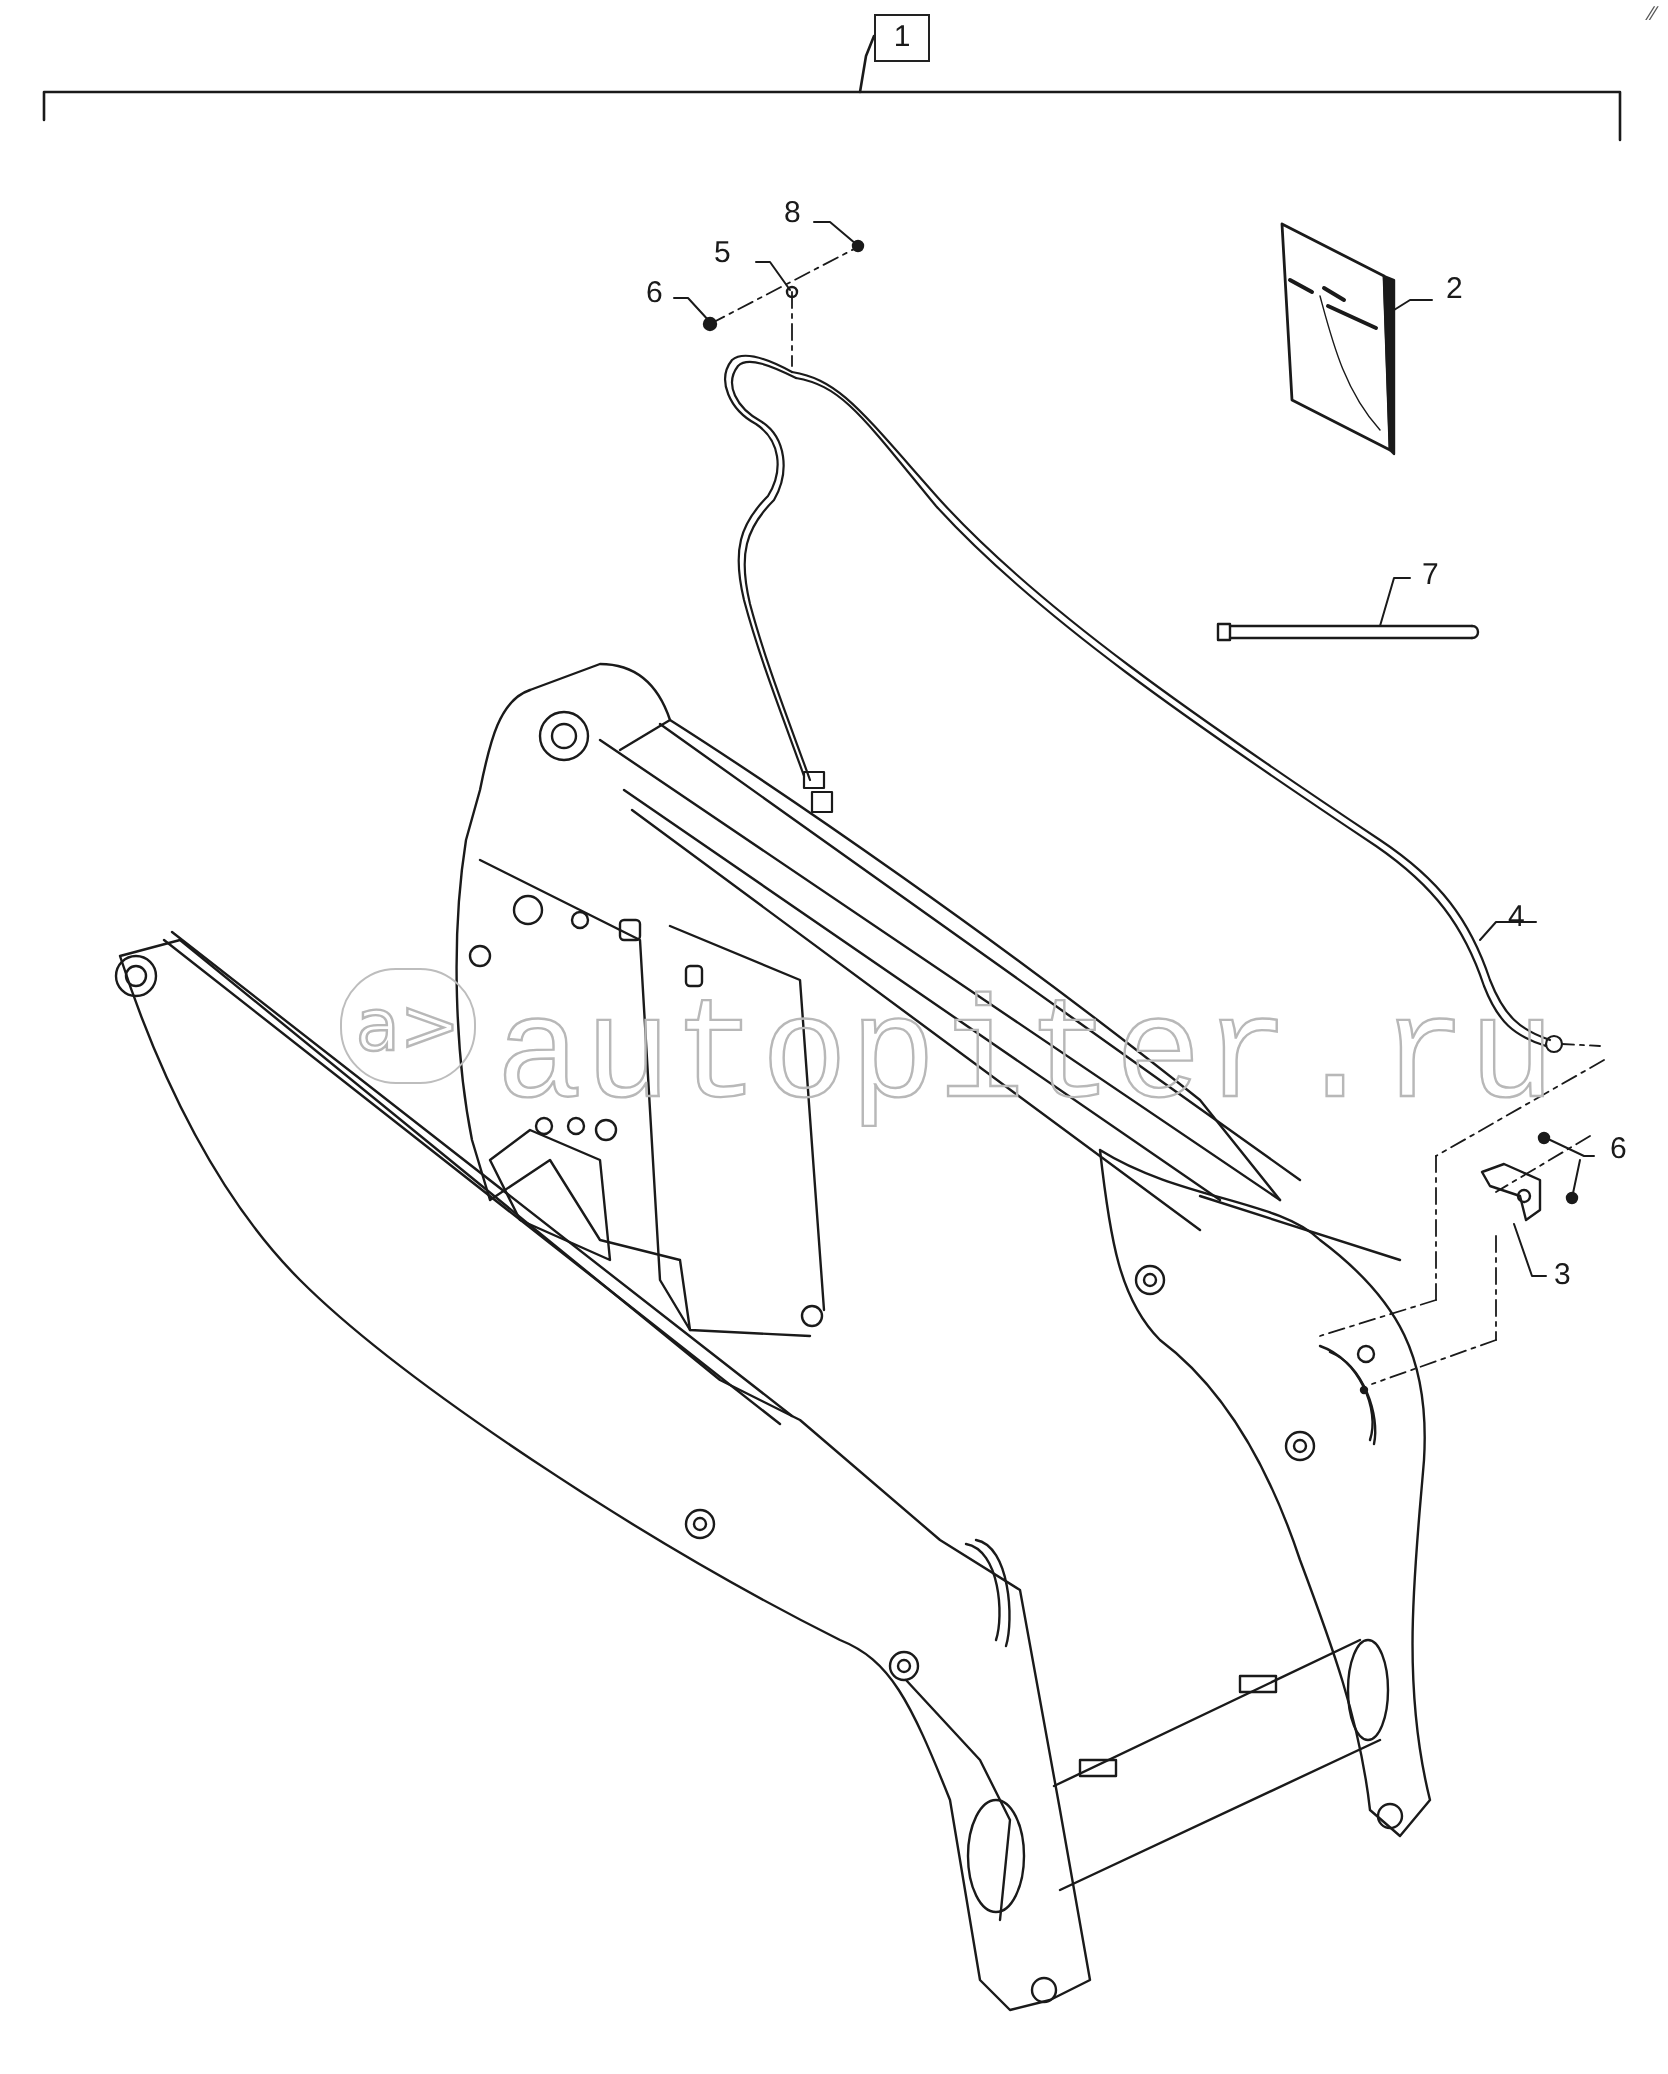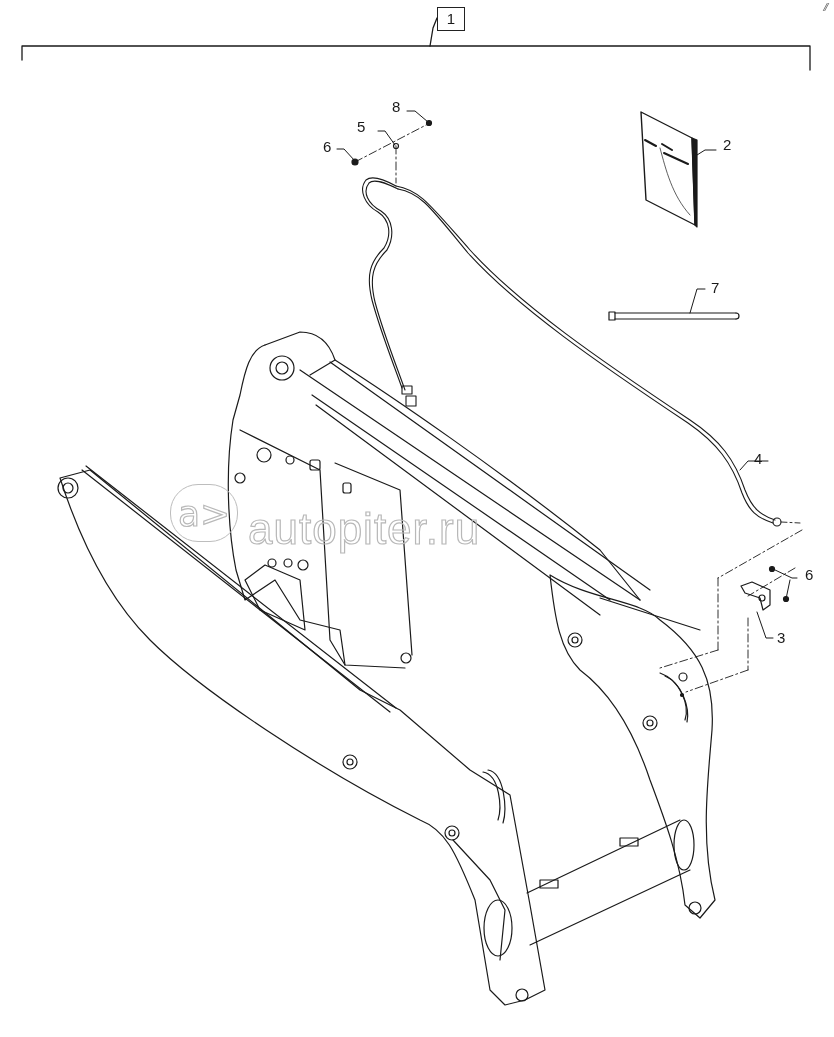--- a/index.html
+++ b/index.html
@@ -6,21 +6,21 @@
     body { width: 834px; height: 1037px; position: relative; overflow: hidden;
            font-family: "Liberation Sans", sans-serif; }
     #canvas { position: absolute; left: 0; top: 0; width: 834px; height: 1037px; }
     .callout { position: absolute; font-family: "Liberation Sans", sans-serif;
                font-size: 15px; color: #1a1a1a; line-height: 1; }
     .assy-box { position: absolute; left: 437px; top: 7px; width: 26px; height: 22px;
                 border: 1px solid #222; background: #fff; text-align: center;
                 font-size: 15px; line-height: 22px; color: #1a1a1a; }
     .watermark { position: absolute; left: 170px; top: 478px; height: 70px;
                  display: flex; align-items: center; gap: 10px; pointer-events: none; }
-    .wm-text { font-family: Liberation Sans, sans-serif; font-size: 44px; color: transparent;
+    .wm-text { font-family: Liberation Mono, monospace; font-size: 72px; color: transparent;
                -webkit-text-stroke: 1.2px #b8b8b8; letter-spacing: 1px; margin-top: 32px; }
     .wm-logo { width: 66px; height: 56px; border: 1.5px solid #bdbdbd; border-radius: 28px;
                display: flex; align-items: center; justify-content: center;
                font-family: "DejaVu Sans", sans-serif; font-size: 36px; color: transparent;
                -webkit-text-stroke: 1.2px #b8b8b8; }
     .corner-mark { position: absolute; right: 6px; top: 2px; font-size: 10px; color: #555; }
   </style>
 </head>
 <body>
 

